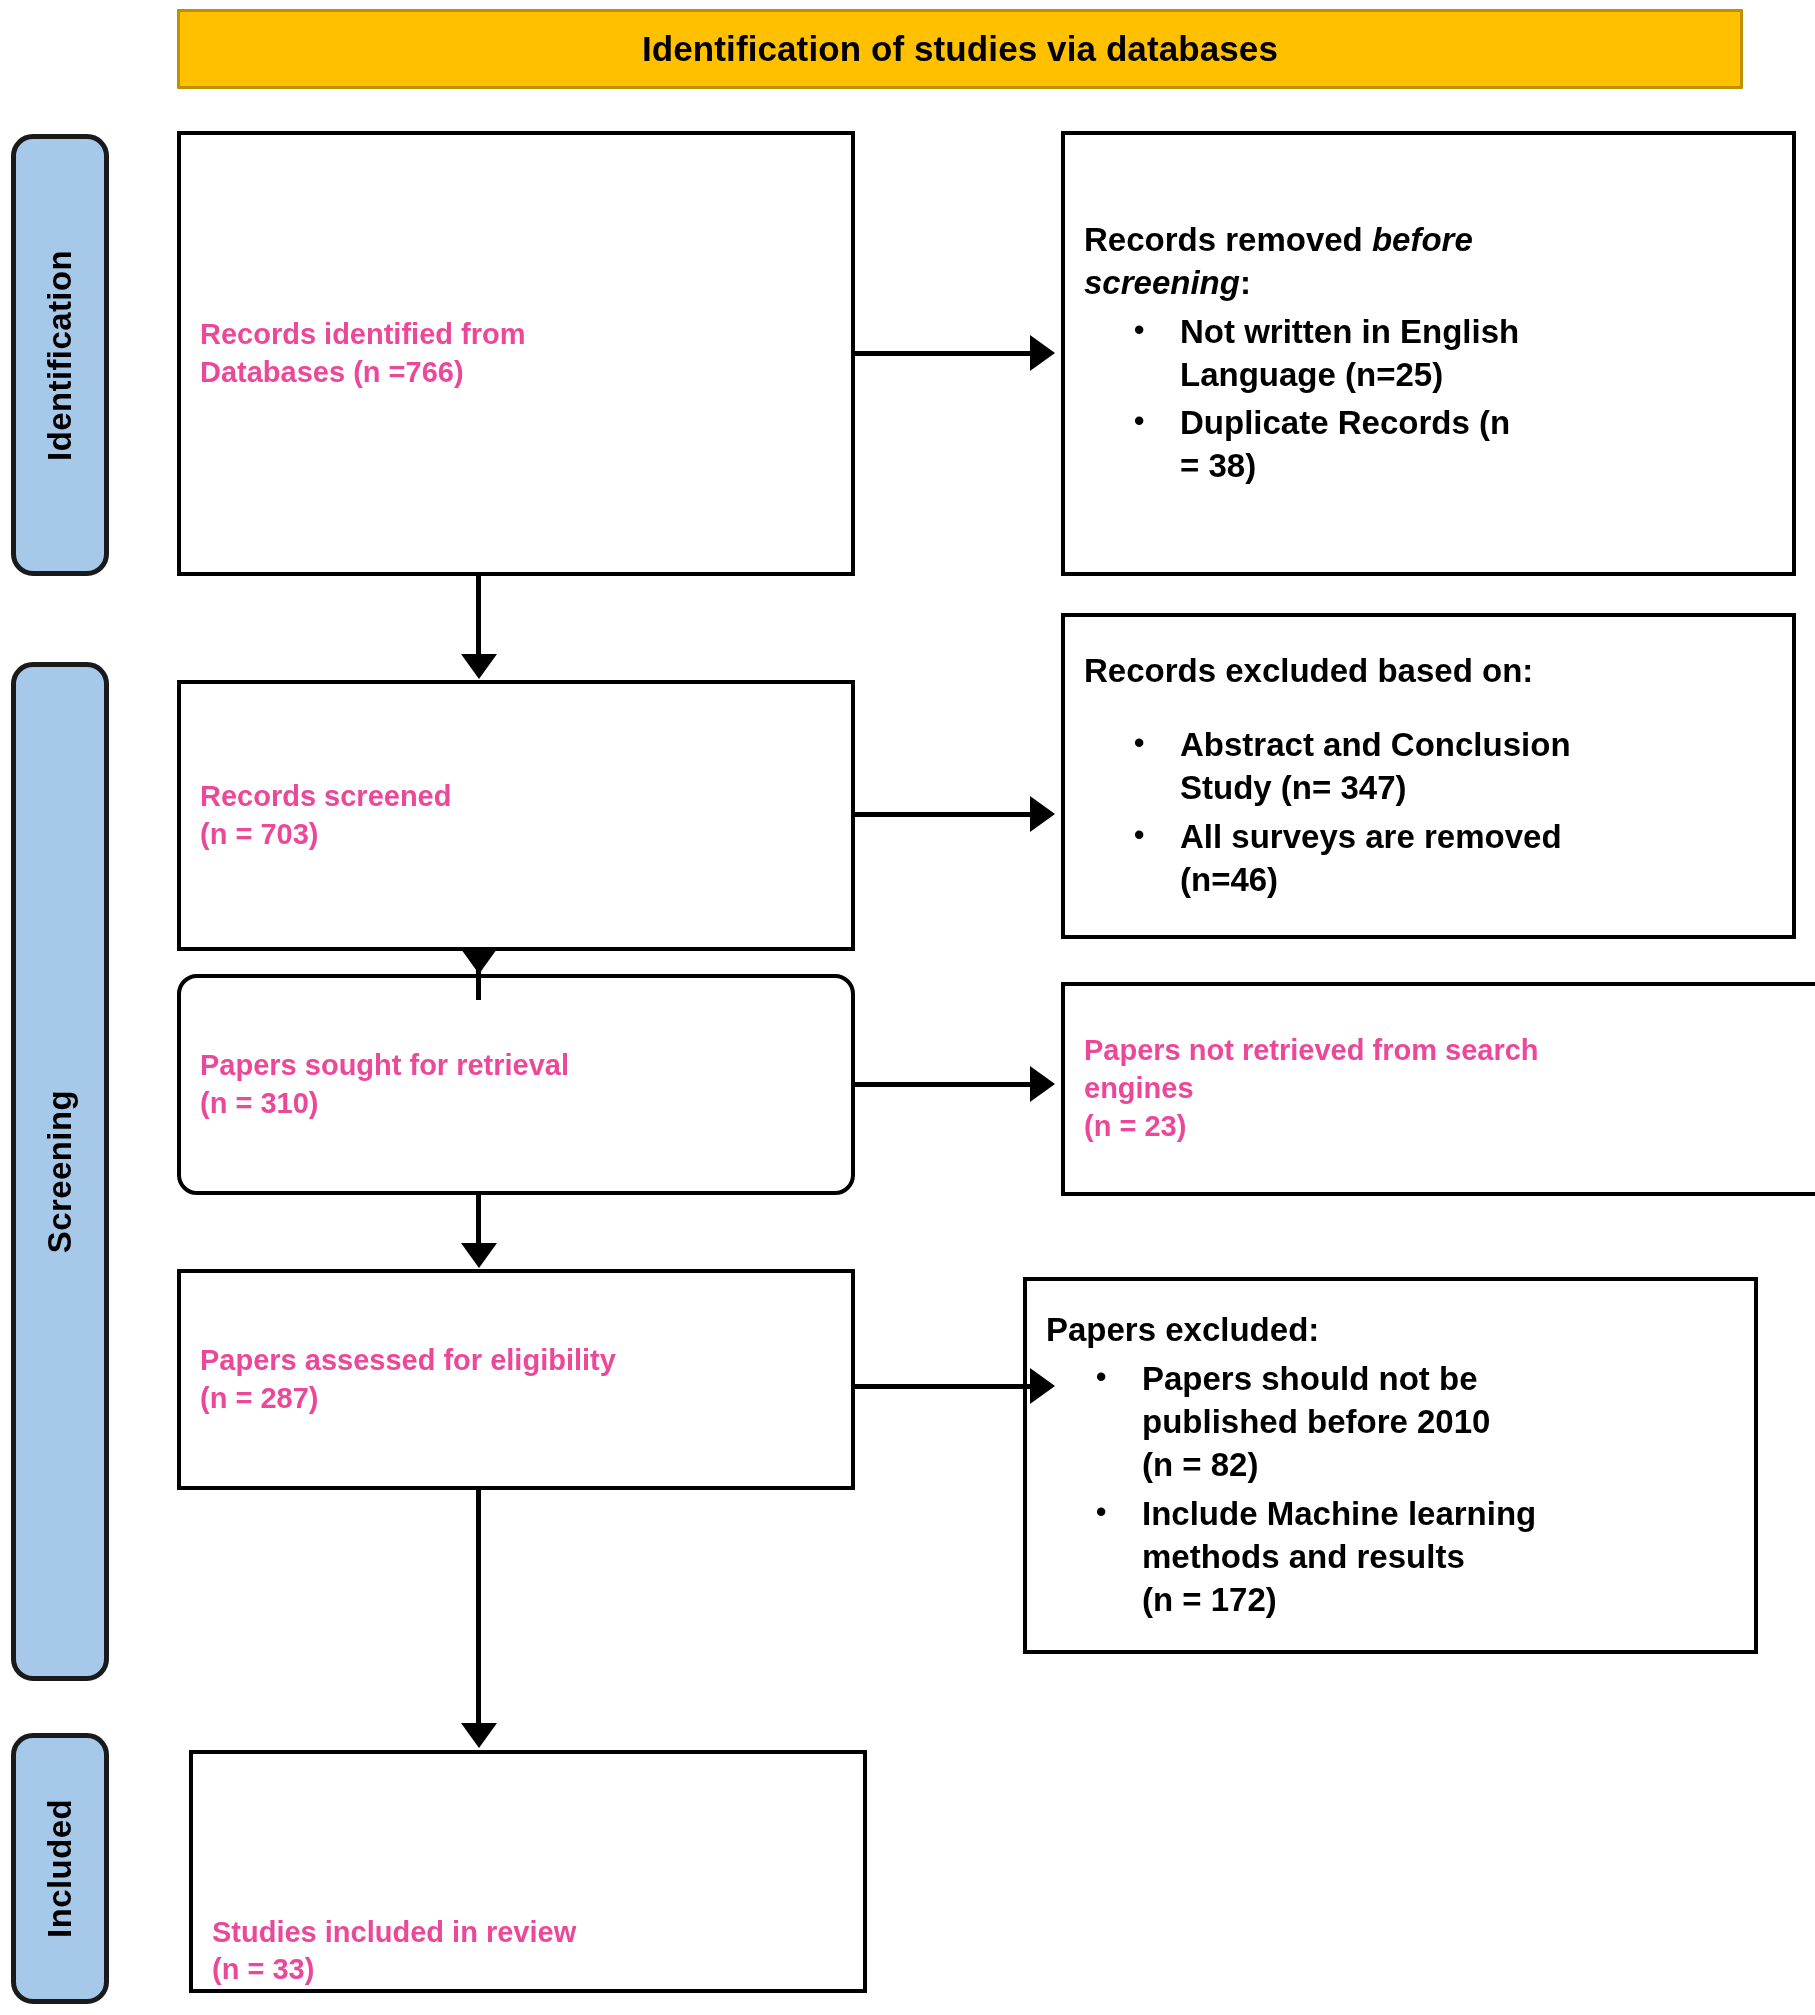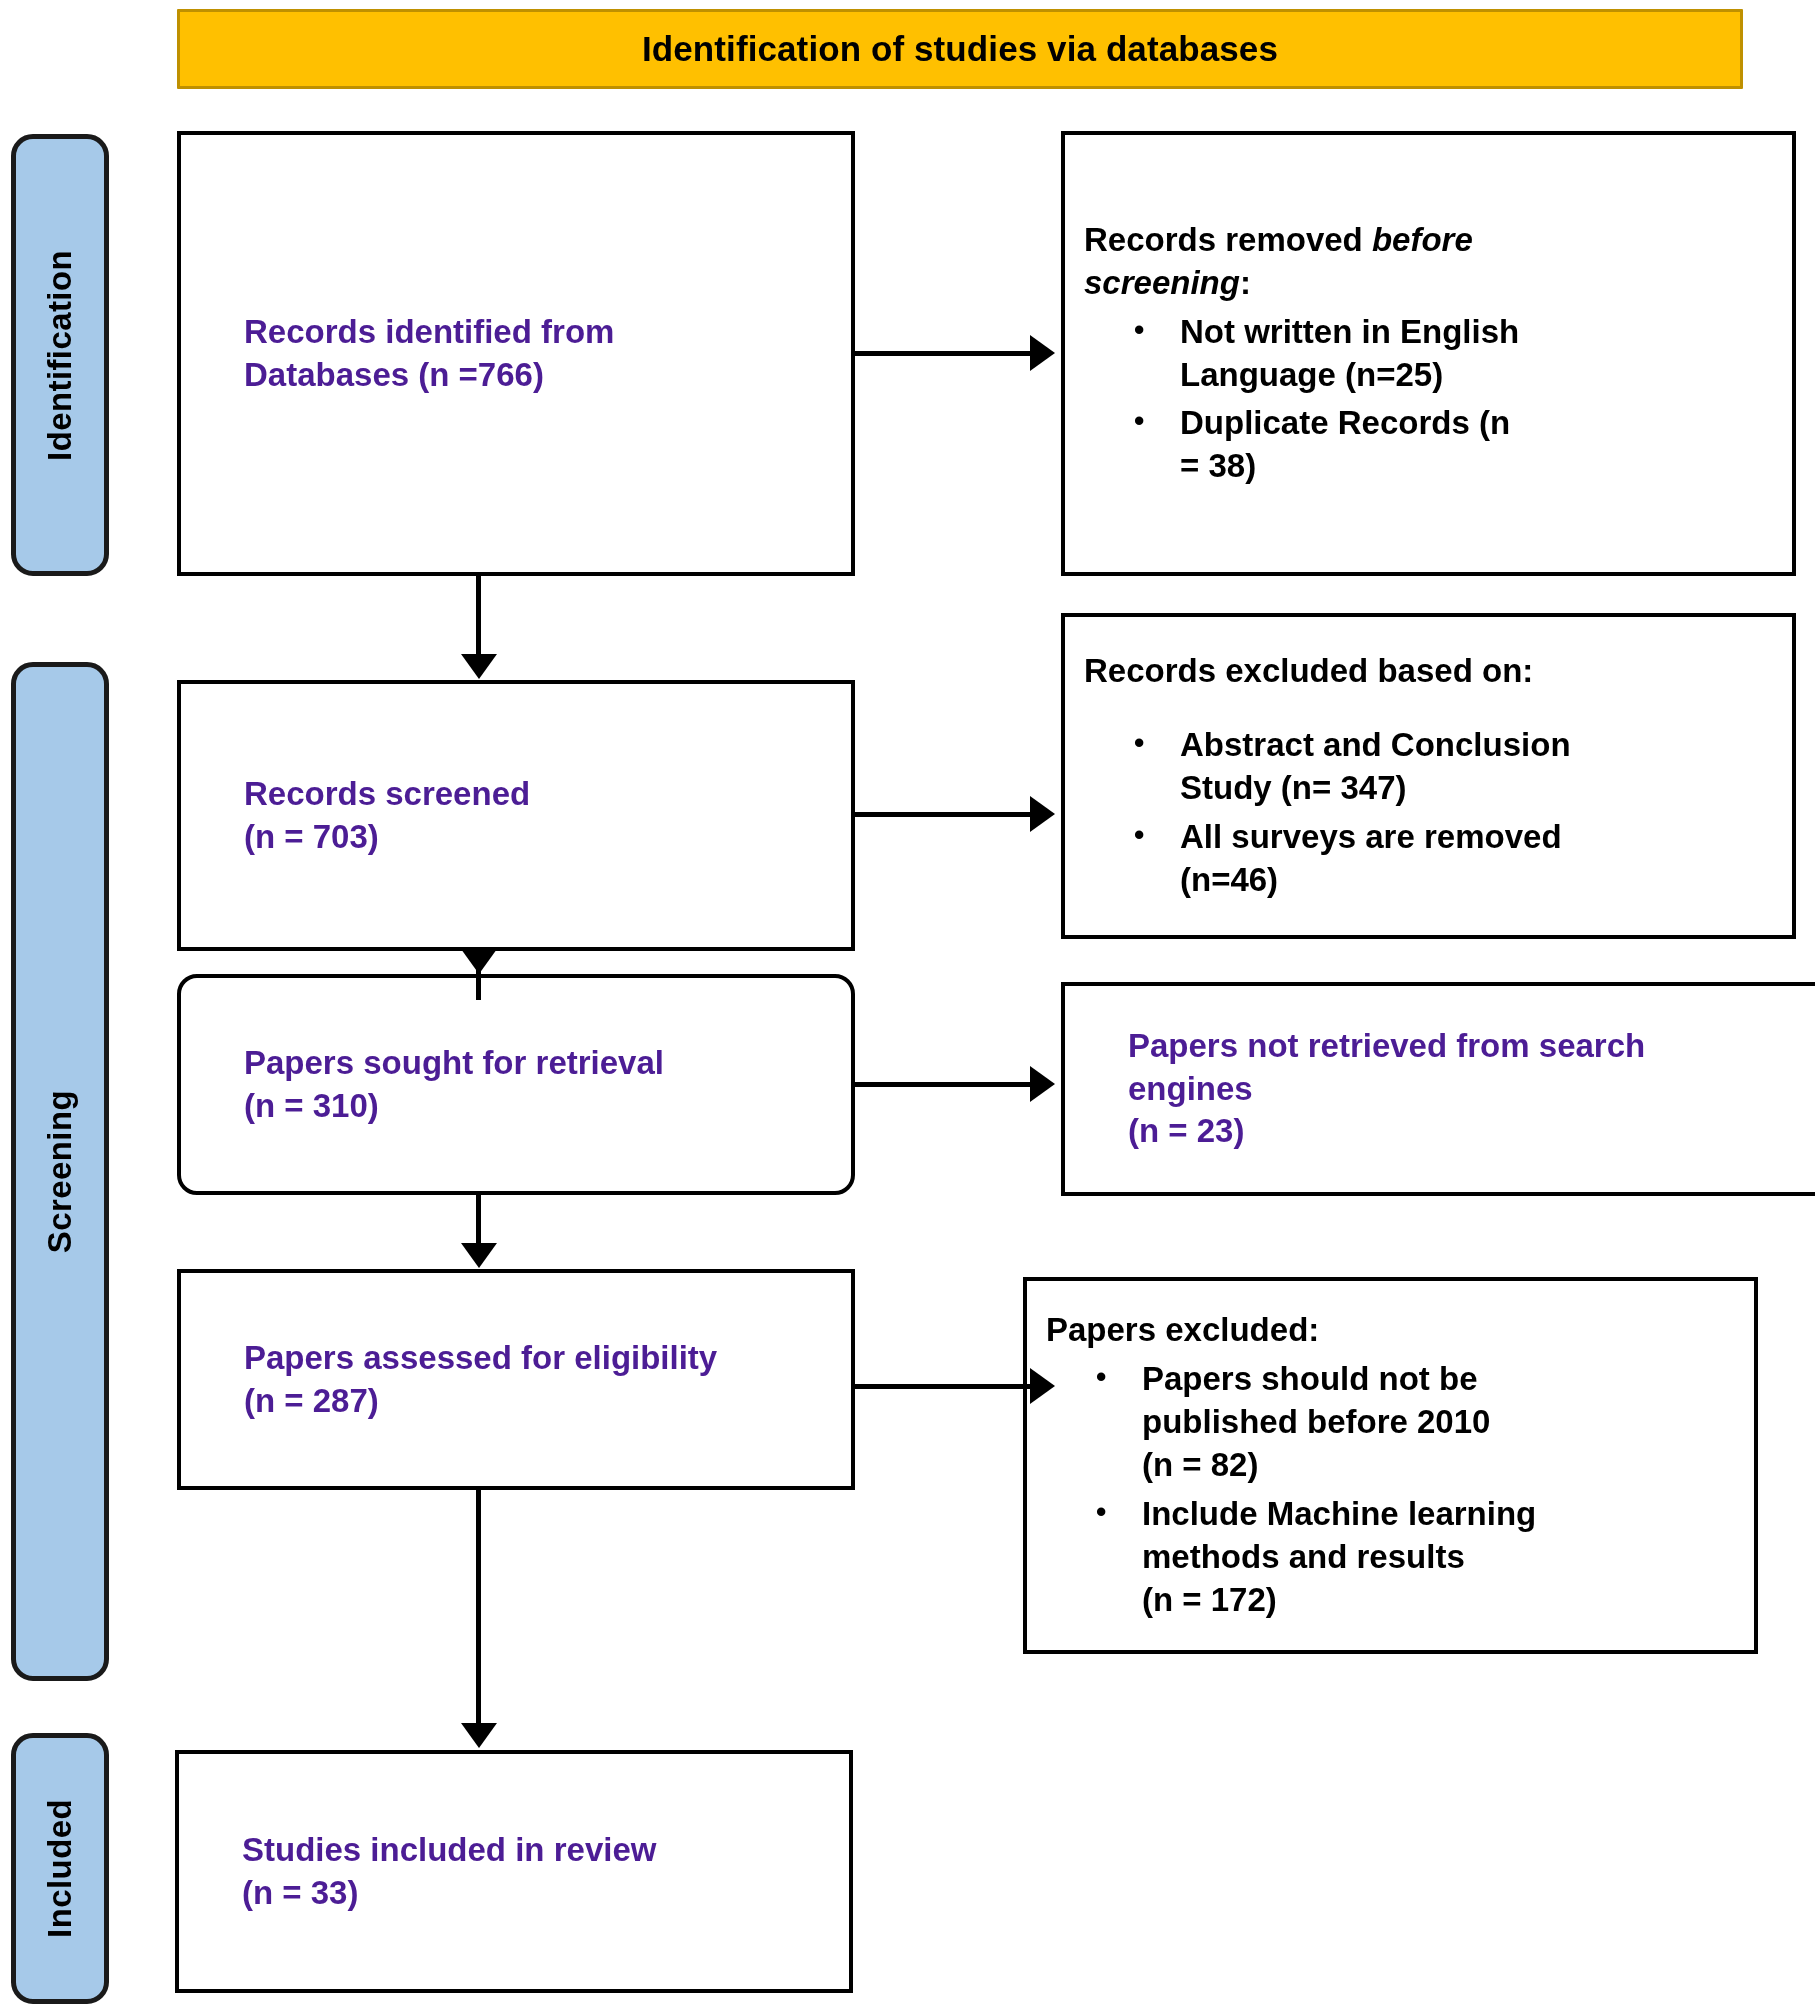--- a/index.html
+++ b/index.html
@@ -72,26 +72,25 @@
     position: absolute;
     background: #ffffff;
     border: 4.4px solid #000000;
     box-sizing: border-box;
     padding: 0 19px;
     display: flex;
     flex-direction: column;
     justify-content: center;
   }
   .node-text {
-    font-size: 33px;
-    font-weight: bold;
-    color: #4c1d95;
+    font-size: 29px;
+    font-weight: bold;
+    color: #ec4899;
     line-height: 1.30;
     white-space: pre-line;
-    margin-left: 44px;
   }
   .node-head {
     font-size: 33px;
     font-weight: bold;
     color: #000000;
     line-height: 1.30;
     white-space: pre-line;
   }
   .node-head .ital {
     font-style: italic;
@@ -117,21 +116,21 @@
     top: 0;
     font-size: 29.5px;
     line-height: 1.30;
   }
 
   
   #node-identified   { left: 177px; top: 131px;  width: 678px; height: 445px; }
   #node-screened     { left: 177px; top: 680px;  width: 678px; height: 271px; }
   #node-sought       { left: 177px; top: 974px; width: 678px; height: 221px; border-radius: 20px; }
   #node-assessed     { left: 177px; top: 1269px; width: 678px; height: 221px; }
-  #node-included     { left: 175px; top: 1750px; width: 678px; height: 243px; }
+  #node-included     { left: 189px; top: 1750px; width: 678px; height: 243px; justify-content: flex-end; }
 
   
   #node-removed      { left: 1061px; top: 131px;  width: 735px; height: 445px; }
   #node-excluded-scr { left: 1061px; top: 613px;  width: 735px; height: 326px; gap: 25px; }
   #node-notretrieved { left: 1061px; top: 982px; width: 862px; height: 214px; }
   #node-excluded-elg { left: 1006px; top: 1277px; width: 735px; height: 377px; margin-left: 17px; }
 
   
   .vline {
     position: absolute;

